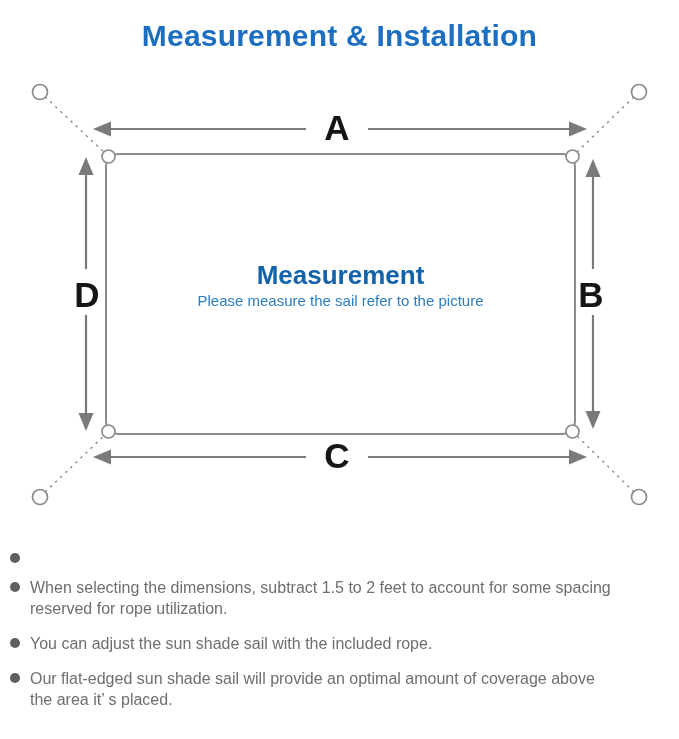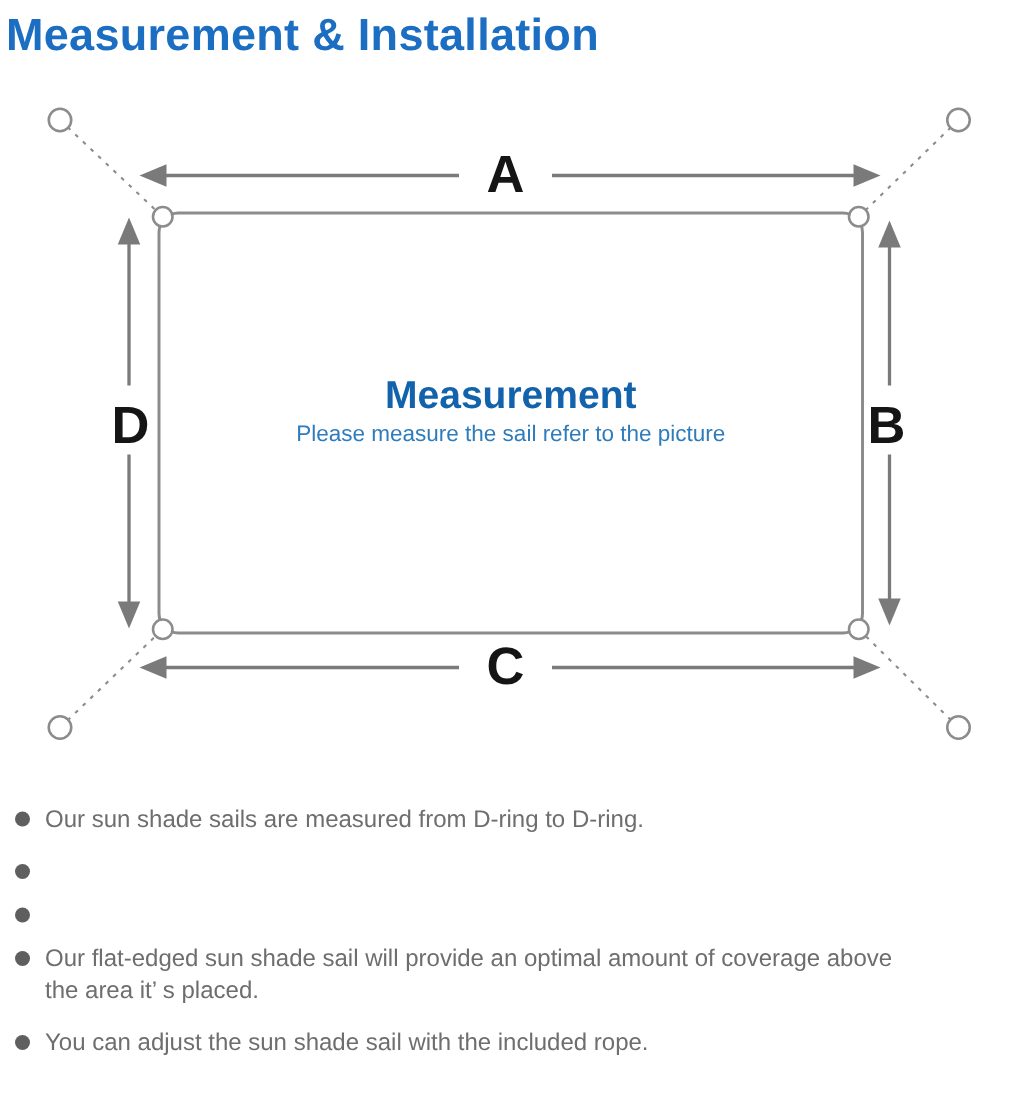--- a/index.html
+++ b/index.html
@@ -3,21 +3,21 @@
 <meta charset="utf-8">
 <style>
   html, body { margin:0; padding:0; }
   body {
     width:679px; height:739px; background:#ffffff; overflow:hidden;
     font-family:"Liberation Sans", "DejaVu Sans", sans-serif;
   }
   .page { width:679px; height:739px; position:relative; }
 
   h1.page-title {
-    margin:4px; padding-top:3px; text-align:left;
+    margin:16px; padding-top:3px; text-align:center;
     font-size:30px; font-weight:700; color:#1b6ec2; letter-spacing:0.2px;
     line-height:34px;
   }
 
   svg.diagram { display:block; margin-top:16px; }
   .tether { stroke:#8c8c8c; stroke-width:1.4; stroke-dasharray:2.5 4.5; fill:none; }
   .shaft  { stroke:#7a7a7a; stroke-width:2.2; fill:none; }
   .head   { fill:#7a7a7a; stroke:none; }
   .sail   { fill:#ffffff; stroke:#8c8c8c; stroke-width:2; }
   .ring   { fill:#ffffff; stroke:#8c8c8c; stroke-width:1.7; }
@@ -99,32 +99,30 @@
     <text class="dim-label" x="337" y="399">C</text>
     <text class="dim-label" x="87" y="238">D</text>
 
     <text class="center-title" x="340.5" y="215">Measurement</text>
     <text class="center-sub" x="340.5" y="237">Please measure the sail refer to the picture</text>
   </svg>
 
   <ul class="notes">
     <li class="note">
       <span class="dot"></span>
-      <span class="note-text">Our sun shade sails are measured from D-ring to D-ring.</span>
     </li>
     <li class="note">
       <span class="dot"></span>
+      <span class="note-text">When selecting the dimensions, subtract 1.5 to 2 feet to account for some spacing
+reserved for rope utilization.</span>
     </li>
     <li class="note">
       <span class="dot"></span>
+      <span class="note-text">You can adjust the sun shade sail with the included rope.</span>
     </li>
     <li class="note">
       <span class="dot"></span>
       <span class="note-text">Our flat-edged sun shade sail will provide an optimal amount of coverage above
 the area it’ s placed.</span>
     </li>
-    <li class="note">
-      <span class="dot"></span>
-      <span class="note-text">You can adjust the sun shade sail with the included rope.</span>
-    </li>
   </ul>
 
 </div>
 
 </body></html>

